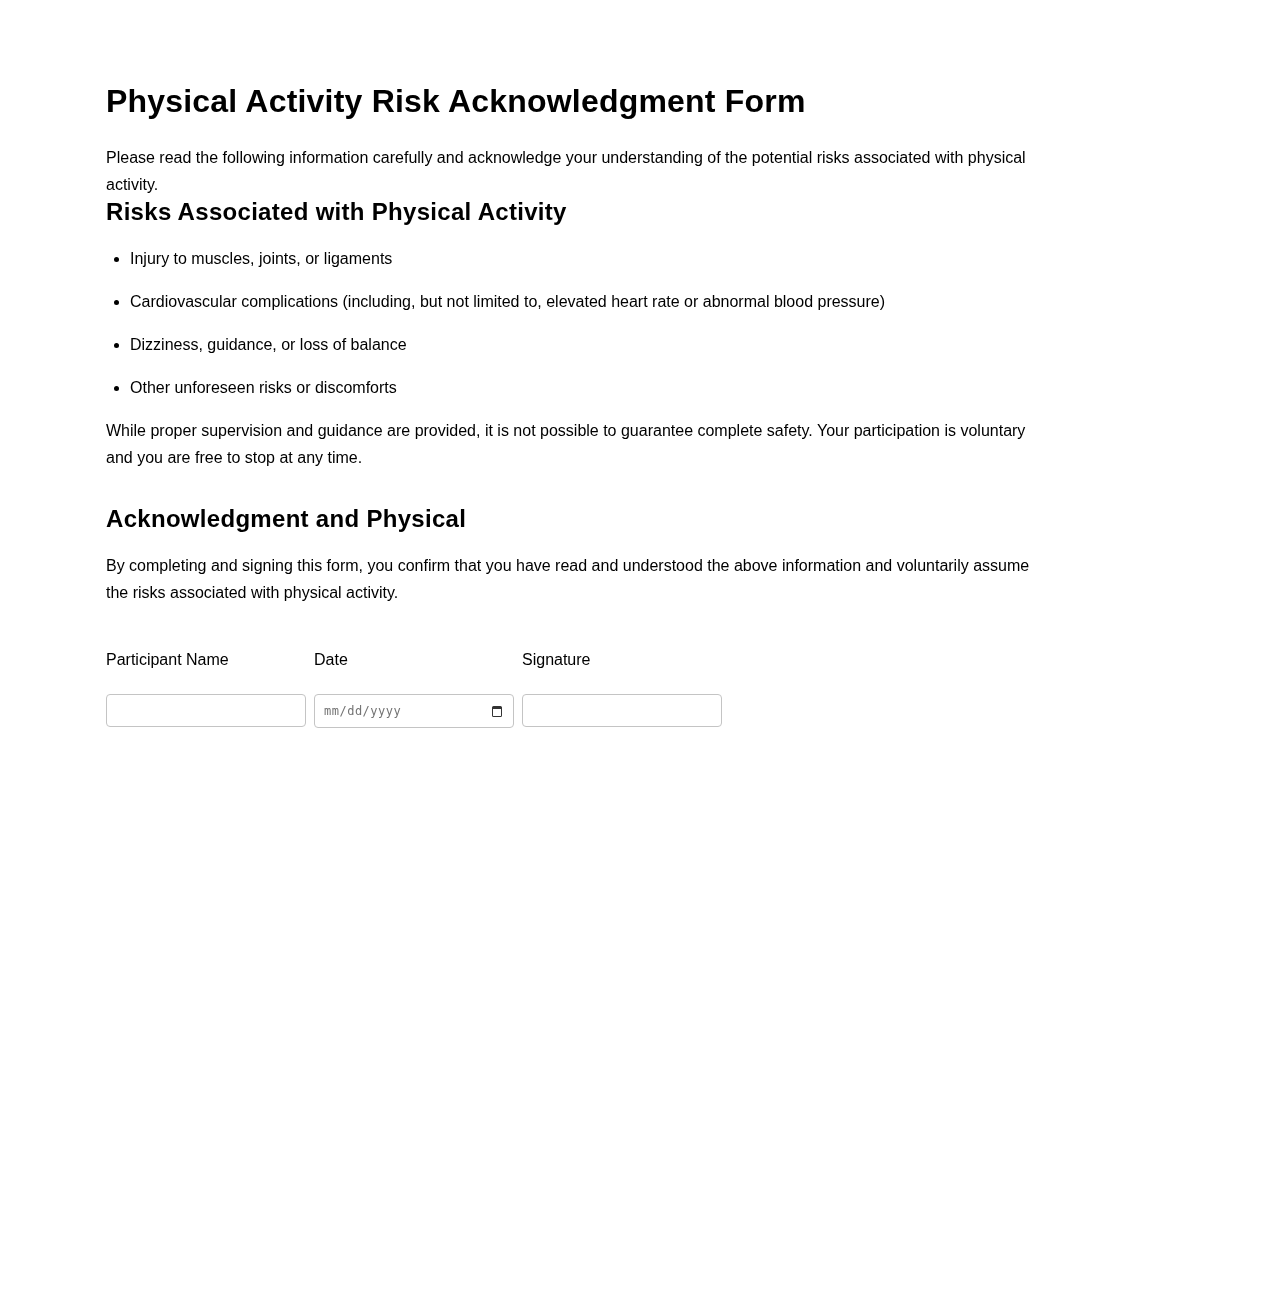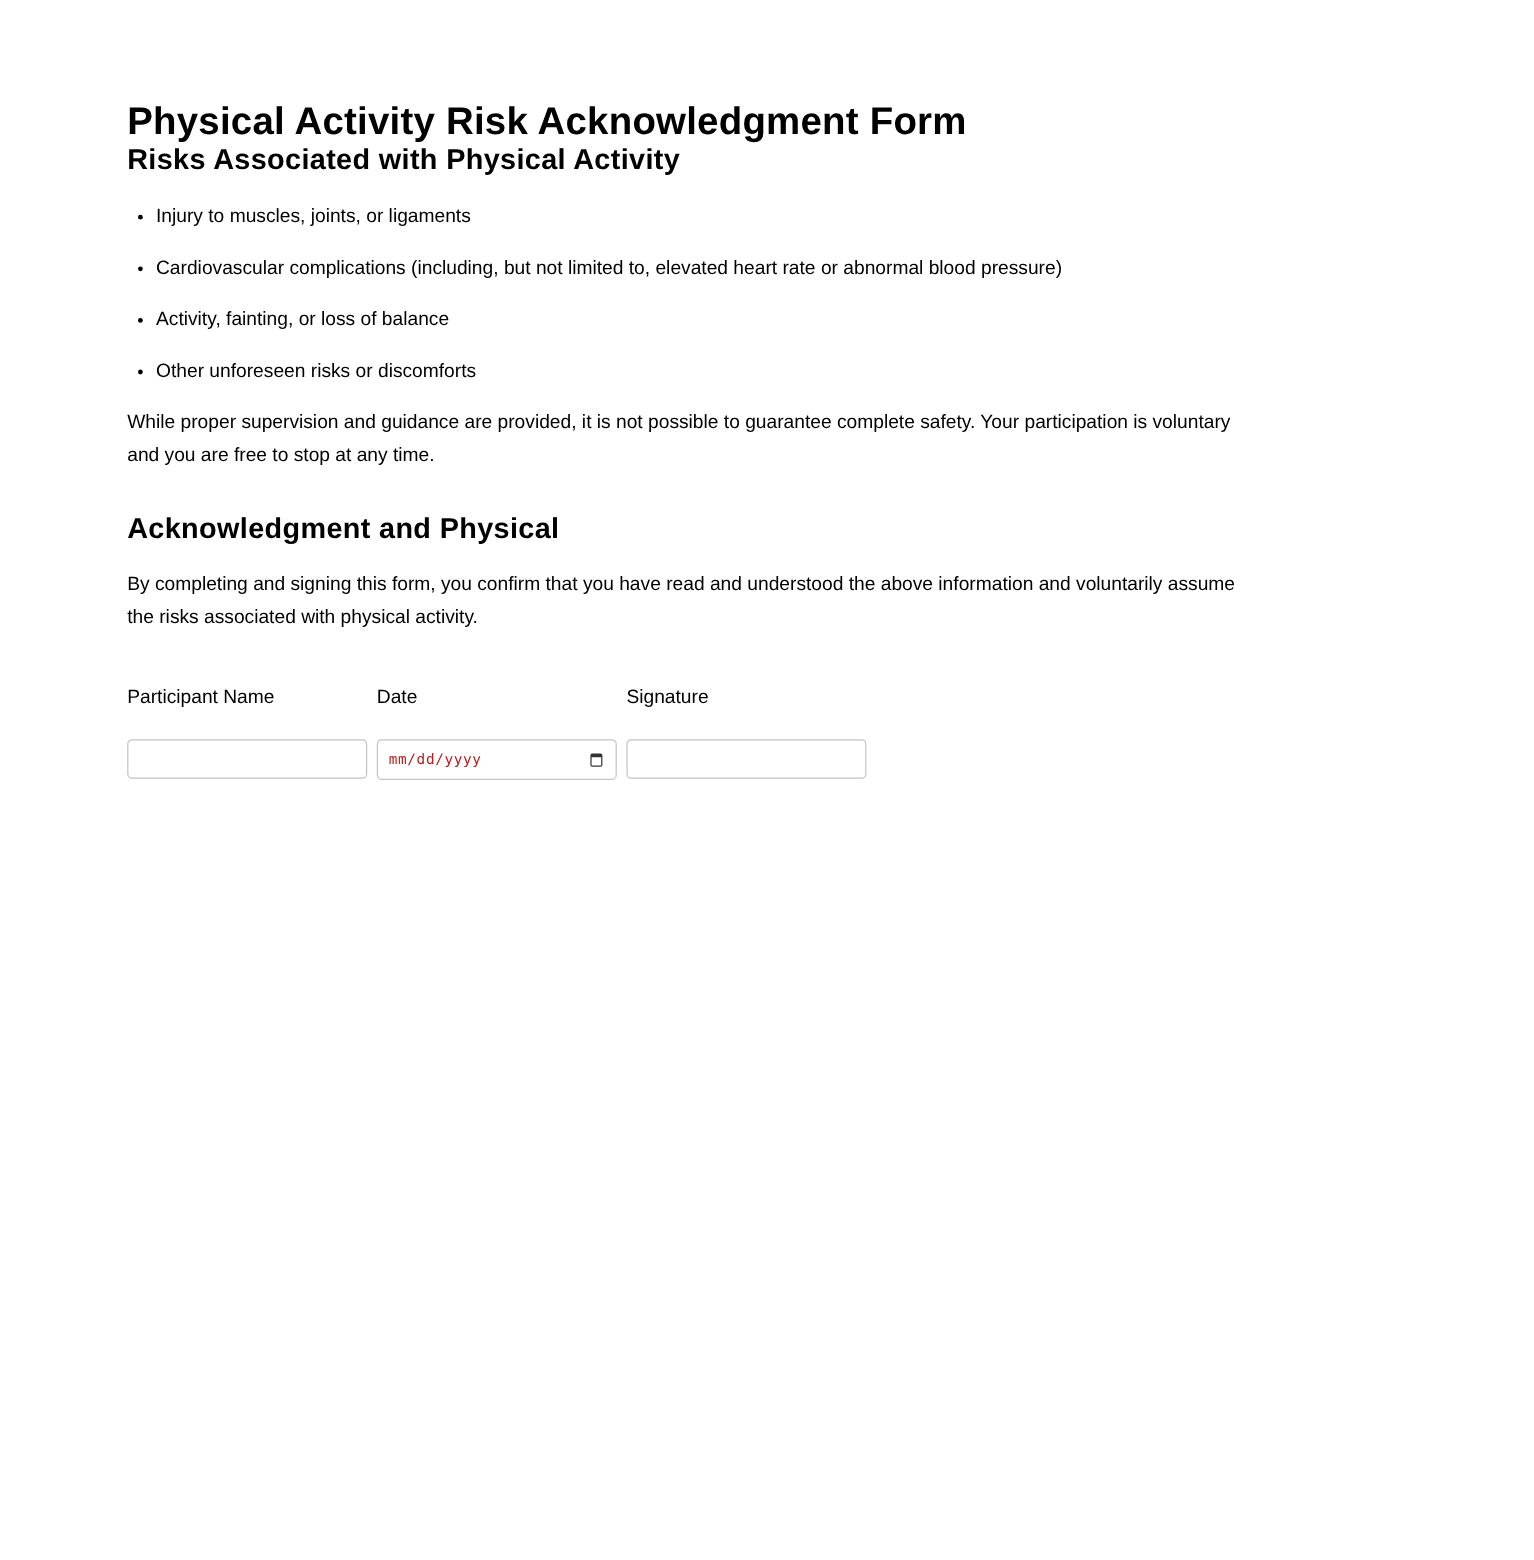--- a/index.html
+++ b/index.html
@@ -97,46 +97,47 @@
       background: #ffffff;
       display: flex;
       align-items: center;
       justify-content: space-between;
       padding: 0 9px 0 9px;
       cursor: text;
     }
     .date-text {
       font-family: "DejaVu Sans Mono", monospace;
       font-size: 12px;
-      color: #b91c1c;
+      color: #737373;
       letter-spacing: 0.5px;
     }
     .cal-icon {
       width: 10px;
       height: 11px;
       border: 1.5px solid #333333;
       border-top-width: 3px;
       border-radius: 1.5px;
       box-sizing: border-box;
       margin-right: 2px;
       cursor: pointer;
     }
   </style>
 </head>
 <body>
 
 <div class="page">
   <h1>Physical Activity Risk Acknowledgment Form</h1>
+  <p class="intro">Please read the following information carefully and acknowledge your understanding of the potential risks associated with physical activity.</p>
 
   <section>
     <h2 class="h2-risks">Risks Associated with Physical Activity</h2>
     <ul class="risks">
       <li>Injury to muscles, joints, or ligaments</li>
       <li>Cardiovascular complications (including, but not limited to, elevated heart rate or abnormal blood pressure)</li>
-      <li>Activity, fainting, or loss of balance</li>
+      <li>Dizziness, guidance, or loss of balance</li>
       <li>Other unforeseen risks or discomforts</li>
     </ul>
     <p class="body">While proper supervision and guidance are provided, it is not possible to guarantee complete safety. Your participation is voluntary and you are free to stop at any time.</p>
   </section>
 
   <section>
     <h2 class="h2-consent">Acknowledgment and Physical</h2>
     <p class="consent-text">By completing and signing this form, you confirm that you have read and understood the above information and voluntarily assume the risks associated with physical activity.</p>
   </section>
 

